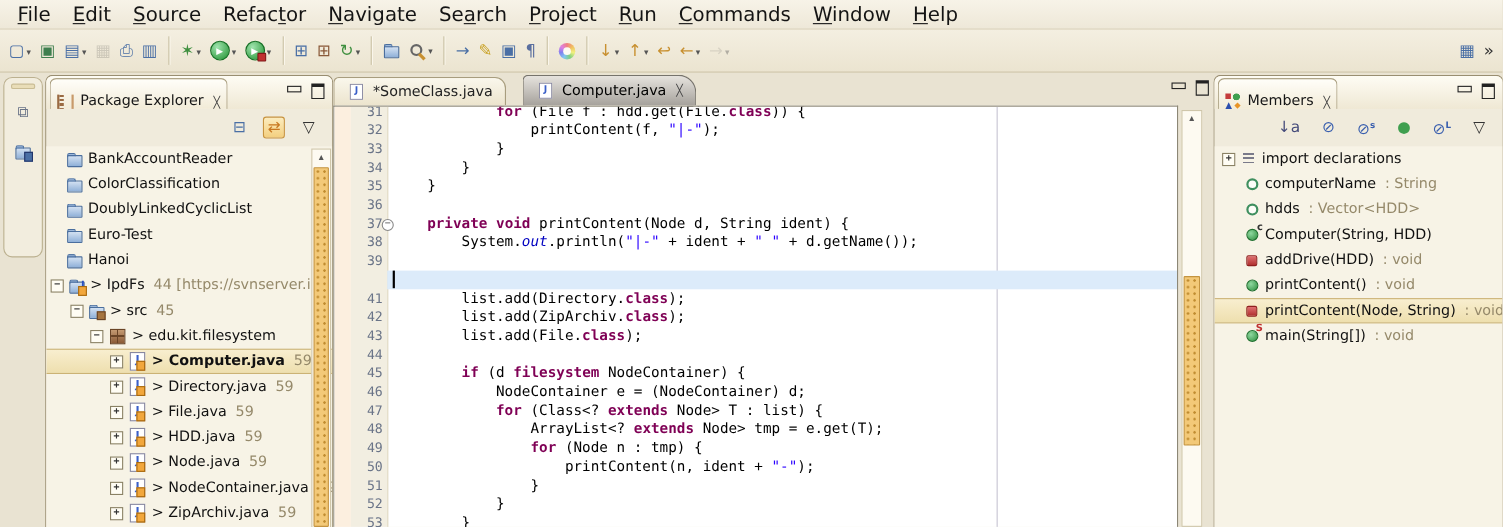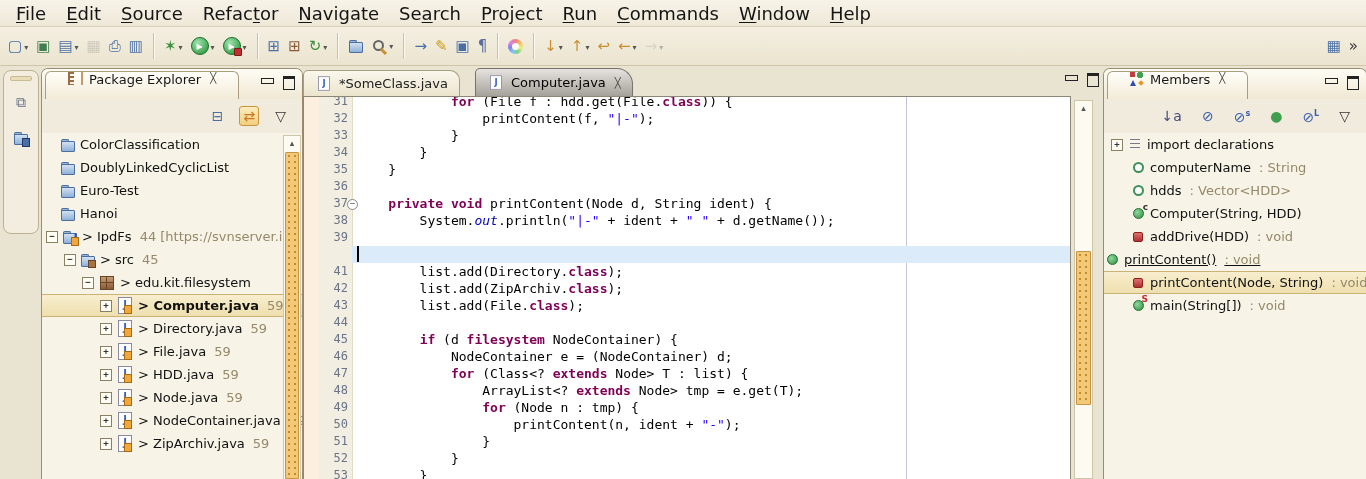--- a/index.html
+++ b/index.html
@@ -31,21 +31,21 @@
   .donut::after{content:"";position:absolute;left:4px;top:4px;width:7px;height:7px;border-radius:50%;background:#fdfbf3}
   
   .strip{position:absolute;left:3px;top:70px;width:34px;height:162px;background:#f2edde;
          border:1px solid #bcb190;border-radius:8px}
   .strip .handle{position:absolute;left:6px;top:5px;width:20px;height:3px;background:#e9ddb8;border:1px solid #c9bc94;border-radius:2px}
   .strip .sicon{position:absolute;left:7px;width:20px;height:18px;display:flex;align-items:center;justify-content:center;font-size:14px}
   
   .panel{position:absolute;border:1px solid #998e71;border-bottom:none;border-radius:7px 7px 0 0;
          background:#f0ebdc;overflow:hidden}
   .phead{position:absolute;left:0;top:0;right:0;height:30px;background:linear-gradient(#fefcf4,#efe8d4)}
-  .vtab{position:absolute;left:3px;top:2px;height:27px;display:flex;align-items:flex-start;gap:6px;padding:0 22px;
+  .vtab{position:absolute;left:3px;top:2px;height:27px;display:flex;align-items:flex-end;gap:6px;padding:0 6px;
         border:1px solid #a89d7e;border-bottom:none;border-radius:6px 6px 0 0;
         background:linear-gradient(#fffef9,#f2ebd7);font-size:13px;color:#161616;white-space:nowrap}
   .vclose{font-size:10px;color:#444;margin-left:3px}
   .winbtns{position:absolute;right:7px;top:7px;display:flex;gap:9px;align-items:flex-start}
   .wmin{width:11px;height:4px;border:1px solid #222;margin-top:2px}
   .wmax{width:10px;height:10px;border:1px solid #222;border-top:3px solid #222}
   .ptoolrow{position:absolute;left:0;top:30px;right:0;height:33px;display:flex;justify-content:flex-end;
             align-items:center;gap:12px;padding-right:12px}
   .ptool{font-size:14px;line-height:16px;padding:1px 3px;border:1px solid transparent}
   .ptool .sup{font-size:8px;font-weight:bold;vertical-align:super}
@@ -259,20 +259,24 @@
     </div>
   </div>
   <div class="ptoolrow" id="pkx-tools">
       <span class="ptool" style="color: rgb(74, 111, 165);">⊟</span>
       <span class="ptool pressed" style="color: rgb(200, 120, 32);">⇄</span>
       <span class="ptool" style="color: rgb(51, 51, 51);">▽</span>
     </div>
   <div class="listarea" id="pkx-tree">
       <div class="trow" style="padding-left: 18px;">
         <span class="ic i-folder"></span>
+        <span class="lbl">BankAccountReader</span>
+      </div>
+      <div class="trow" style="padding-left: 18px;">
+        <span class="ic i-folder"></span>
         <span class="lbl">ColorClassification</span>
       </div>
       <div class="trow" style="padding-left: 18px;">
         <span class="ic i-folder"></span>
         <span class="lbl">DoublyLinkedCyclicList</span>
       </div>
       <div class="trow" style="padding-left: 18px;">
         <span class="ic i-folder"></span>
         <span class="lbl">Euro-Test</span>
       </div>
@@ -530,21 +534,21 @@
         </span>
         <span class="lbl">Computer(String, HDD)</span>
       </div>
       <div class="trow" style="padding-left: 26px;">
         <span class="ic mi">
           <span class="mi-priv"></span>
         </span>
         <span class="lbl">addDrive(HDD)</span>
         <span class="sfx">: void</span>
       </div>
-      <div class="trow" style=" text-decoration: underline;">
+      <div class="trow" style="padding-left: 26px;">
         <span class="ic mi">
           <span class="mi-pub"></span>
         </span>
         <span class="lbl">printContent()</span>
         <span class="sfx">: void</span>
       </div>
       <div class="trow sel" style="padding-left: 26px;">
         <span class="ic mi">
           <span class="mi-priv"></span>
         </span>

